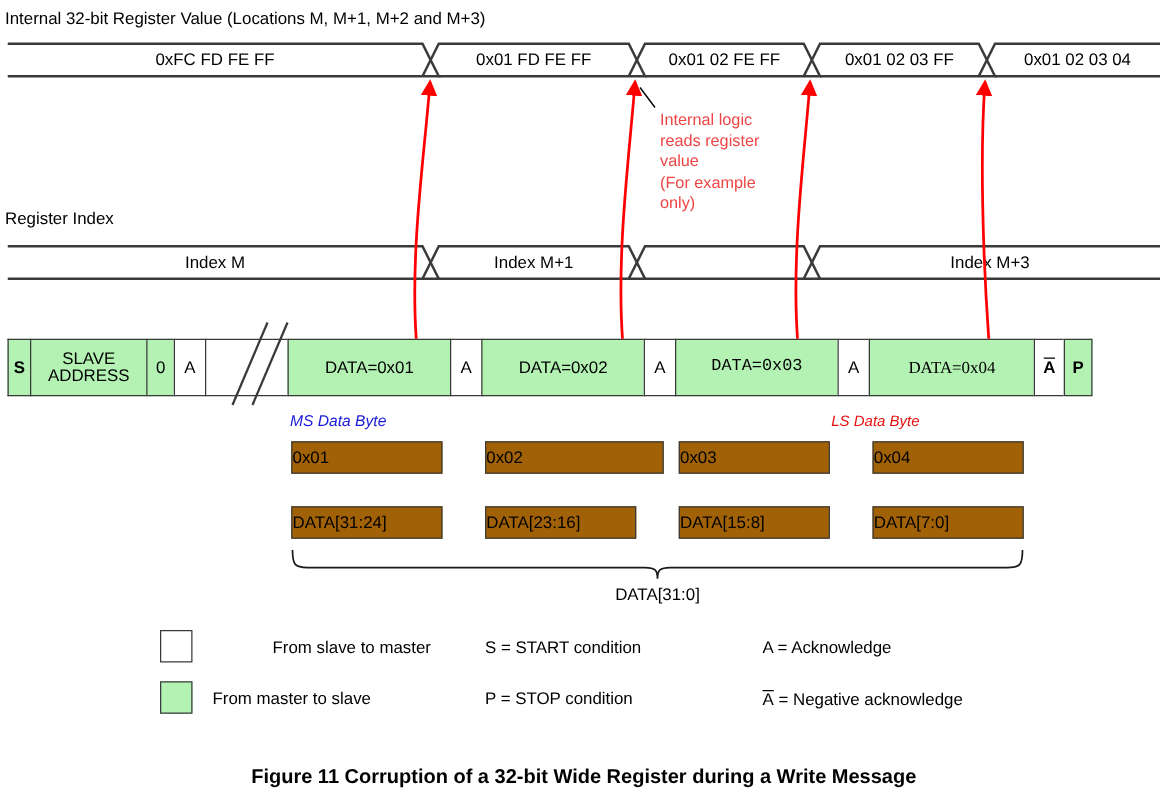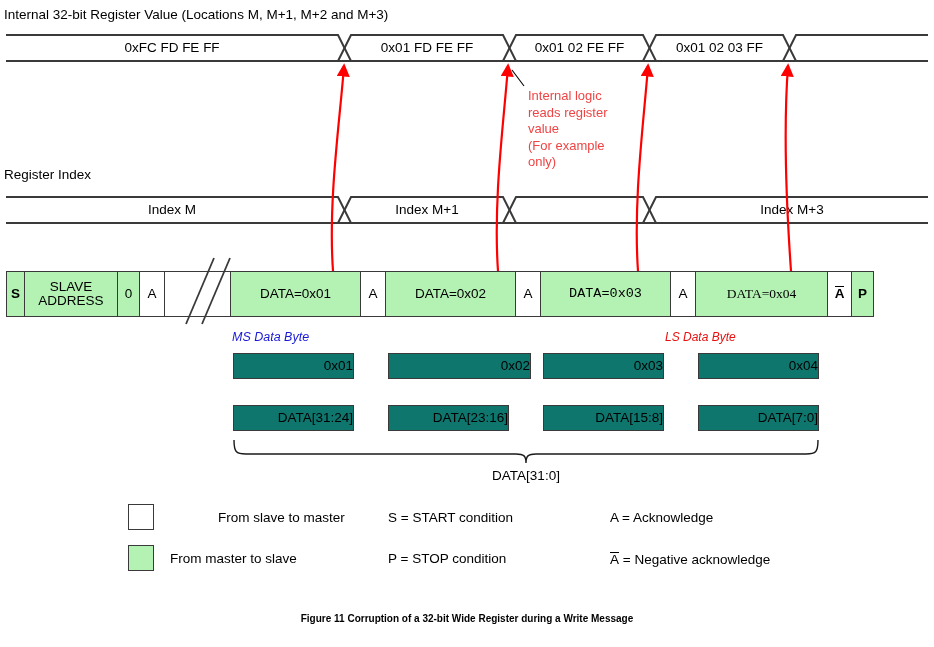--- a/index.html
+++ b/index.html
@@ -62,24 +62,24 @@
     padding-top: 0px;
     line-height: 1.05;
     display: inline-block;
   }
 
   
   .byte-box {
     position: absolute;
     box-sizing: border-box;
     border: 1.6px solid #3a3a3a;
-    background: #0f766e;
+    background: #a16207;
     height: 26px;
     line-height: 23px;
-    text-align: right;
+    text-align: left;
     font-size: 13.5px;
     color: #000;
   }
 
   
   .ms-label {
     font-style: italic;
     font-size: 12.5px;
     color: #1919d6;
     white-space: nowrap;
@@ -130,21 +130,21 @@
     display: inline-block;
     line-height: 1.02;
   }
 
   
   .fig-caption {
     position: absolute;
     width: 934px;
     text-align: center;
     font-weight: bold;
-    font-size: 10px;
+    font-size: 16px;
     color: #000;
   }
 
   
   .overlay {
     position: absolute;
     left: 0;
     top: 0;
     width: 934px;
     height: 647px;
@@ -168,20 +168,21 @@
 
       <path d="M637,28 L650,2 L777,2 L790,28 L650,28"></path>
 
       <path d="M777,28 L790,2 L922,2 M790,28 L922,28"></path>
     </g>
   </svg>
   <div class="wave-label" style="left:0px; width:332px;">0xFC FD FE FF</div>
   <div class="wave-label" style="left:345px; width:152px;">0x01 FD FE FF</div>
   <div class="wave-label" style="left:510px; width:127px;">0x01 02 FE FF</div>
   <div class="wave-label" style="left:650px; width:127px;text-align:center;">0x01 02 03 FF</div>
+  <div class="wave-label" style="left:790px; width:132px;">0x01 02 03 04</div>
 </div>
 
 <div class="abs annot" style="left:528px; top:88px; width:150px;">Internal logic
 reads register
 value
 (For example
 only)</div>
 
 <div class="abs section-label" style="left:4px; top:168px;">Register Index</div>
 

